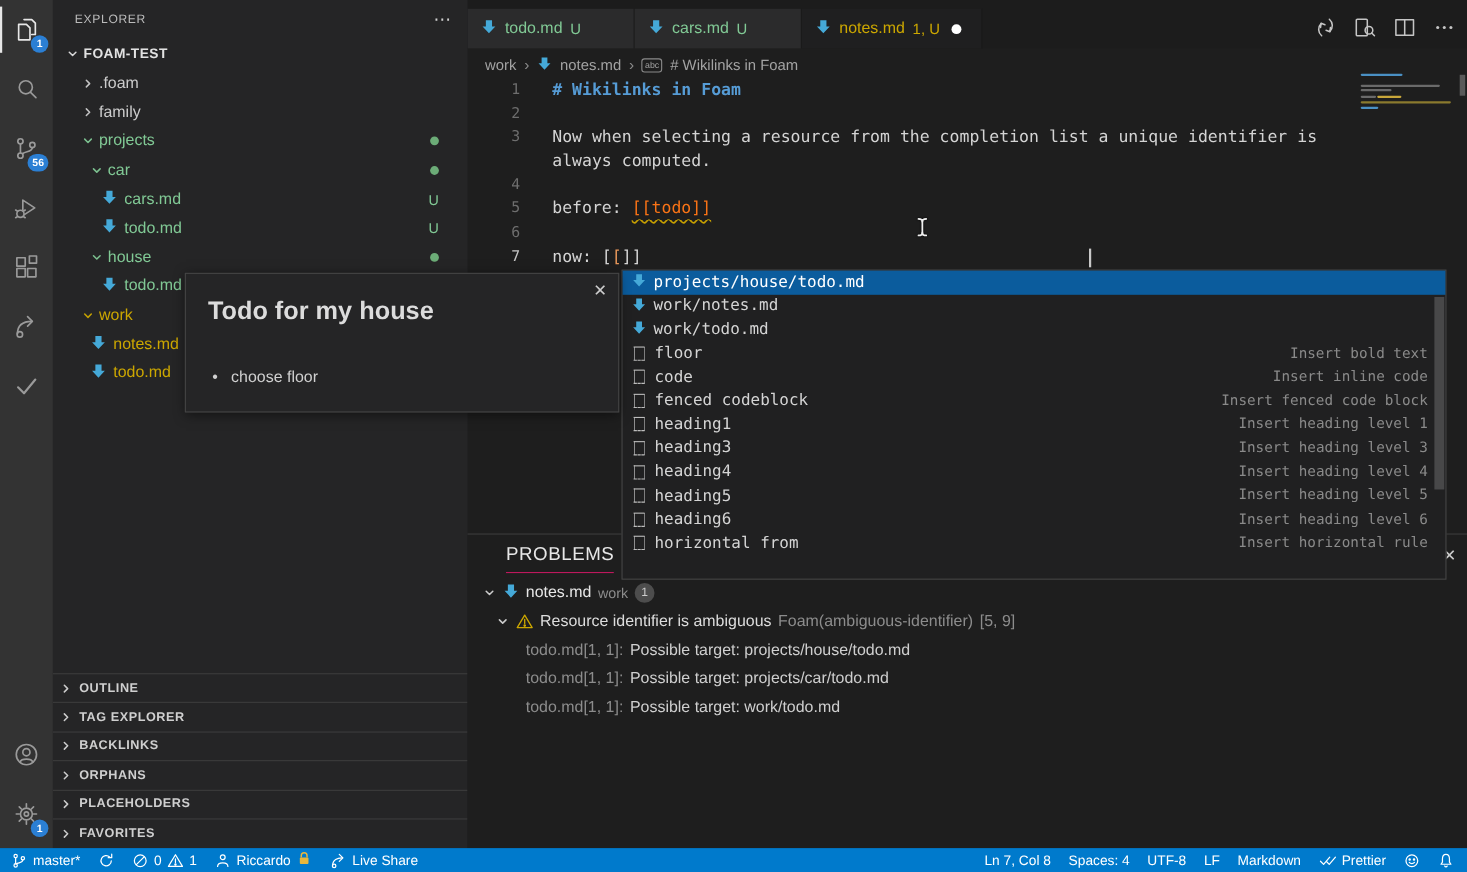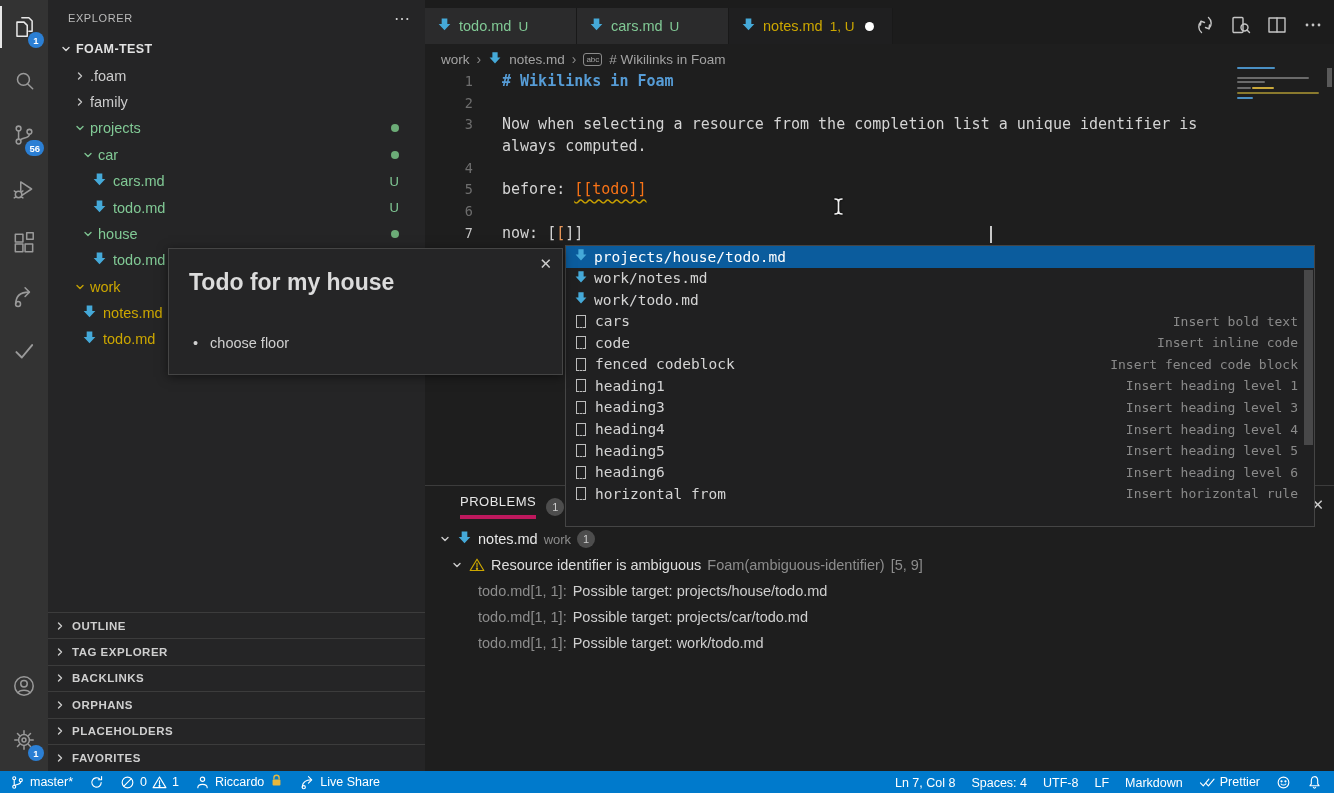--- a/index.html
+++ b/index.html
@@ -87,33 +87,33 @@
   #hovercard { position:absolute; left:168px; top:248px; width:395px; height:127px; background:#252526;
     border:1px solid #454545; box-shadow:0 2px 10px rgba(0,0,0,.5); z-index:50; }
   #hv-title { position:absolute; left:20px; top:20px; font-size:23px; font-weight:bold; color:#dcdcdc; }
   #hv-item { position:absolute; left:24px; top:86px; font-size:14.5px; color:#d0d0d0; display:flex; gap:12px; }
   #hv-close { position:absolute; right:10px; top:6px; font-size:15px; color:#cccccc; }
 
   
   #panel { position:absolute; left:425px; top:485px; width:909px; height:286px; background:#1e1e1e;
     border-top:1px solid #3c3c3c; z-index:10; }
   #panel-header { position:absolute; left:35px; top:8px; display:flex; align-items:center; gap:10px; }
-  #panel-tab { font-size:13px; letter-spacing:.5px; color:#e7e7e7; padding-bottom:6px; border-bottom:4px solid #be185d; }
+  #panel-tab { font-size:17px; letter-spacing:.5px; color:#e7e7e7; padding-bottom:6px; border-bottom:1px solid #be185d; }
   .cnt-badge { min-width:18px; height:18px; border-radius:10px; background:#4d4d4d; color:#cccccc; font-size:11px;
     display:flex; align-items:center; justify-content:center; padding:0 5px; }
   #panel-close { position:absolute; right:10px; top:10px; color:#cccccc; font-size:15px; }
   .prow { position:absolute; display:flex; align-items:center; gap:6px; height:26px; font-size:14.5px; }
   .pgray { color:#8c8c8c; }
   .pmsg { color:#cfcfcf; }
 
   
   #statusbar { position:absolute; left:0; top:771px; width:1334px; height:22px; background:#007acc; color:#ffffff;
     display:flex; align-items:center; font-size:12.5px; z-index:70; }
   .st-item { display:flex; align-items:center; gap:5px; padding:0 8px; white-space:nowrap; }
-  #st-right { margin-left:auto; display:flex; align-items:flex-end; }
+  #st-right { margin-left:auto; display:flex; align-items:center; }
 </style>
 </head>
 <body>
 
 <div id="app">
 
   <div id="activitybar">
     <div class="ab-item active">
       <span>
           <svg class="ic" width="26" height="26" viewBox="0 0 24 24">
@@ -489,21 +489,21 @@
         <span class="sg-label">work/notes.md</span>
       </div>
     <div class="sg-row">
         <span><svg width="14" height="14" viewBox="0 0 16 16">
             <path d="M5 1.5 H11 V7.5 H14.2 L8 14.2 L1.8 7.5 H5 Z" fill="#45a9d8"></path>
           </svg></span>
         <span class="sg-label">work/todo.md</span>
       </div>
     <div class="sg-row">
         <span class="snip"></span>
-        <span class="sg-label">cars</span>
+        <span class="sg-label">floor</span>
         <span class="sg-detail">Insert bold text</span>
       </div>
     <div class="sg-row">
         <span class="snip"></span>
         <span class="sg-label">code</span>
         <span class="sg-detail">Insert inline code</span>
       </div>
     <div class="sg-row">
         <span class="snip"></span>
         <span class="sg-label">fenced codeblock</span>

